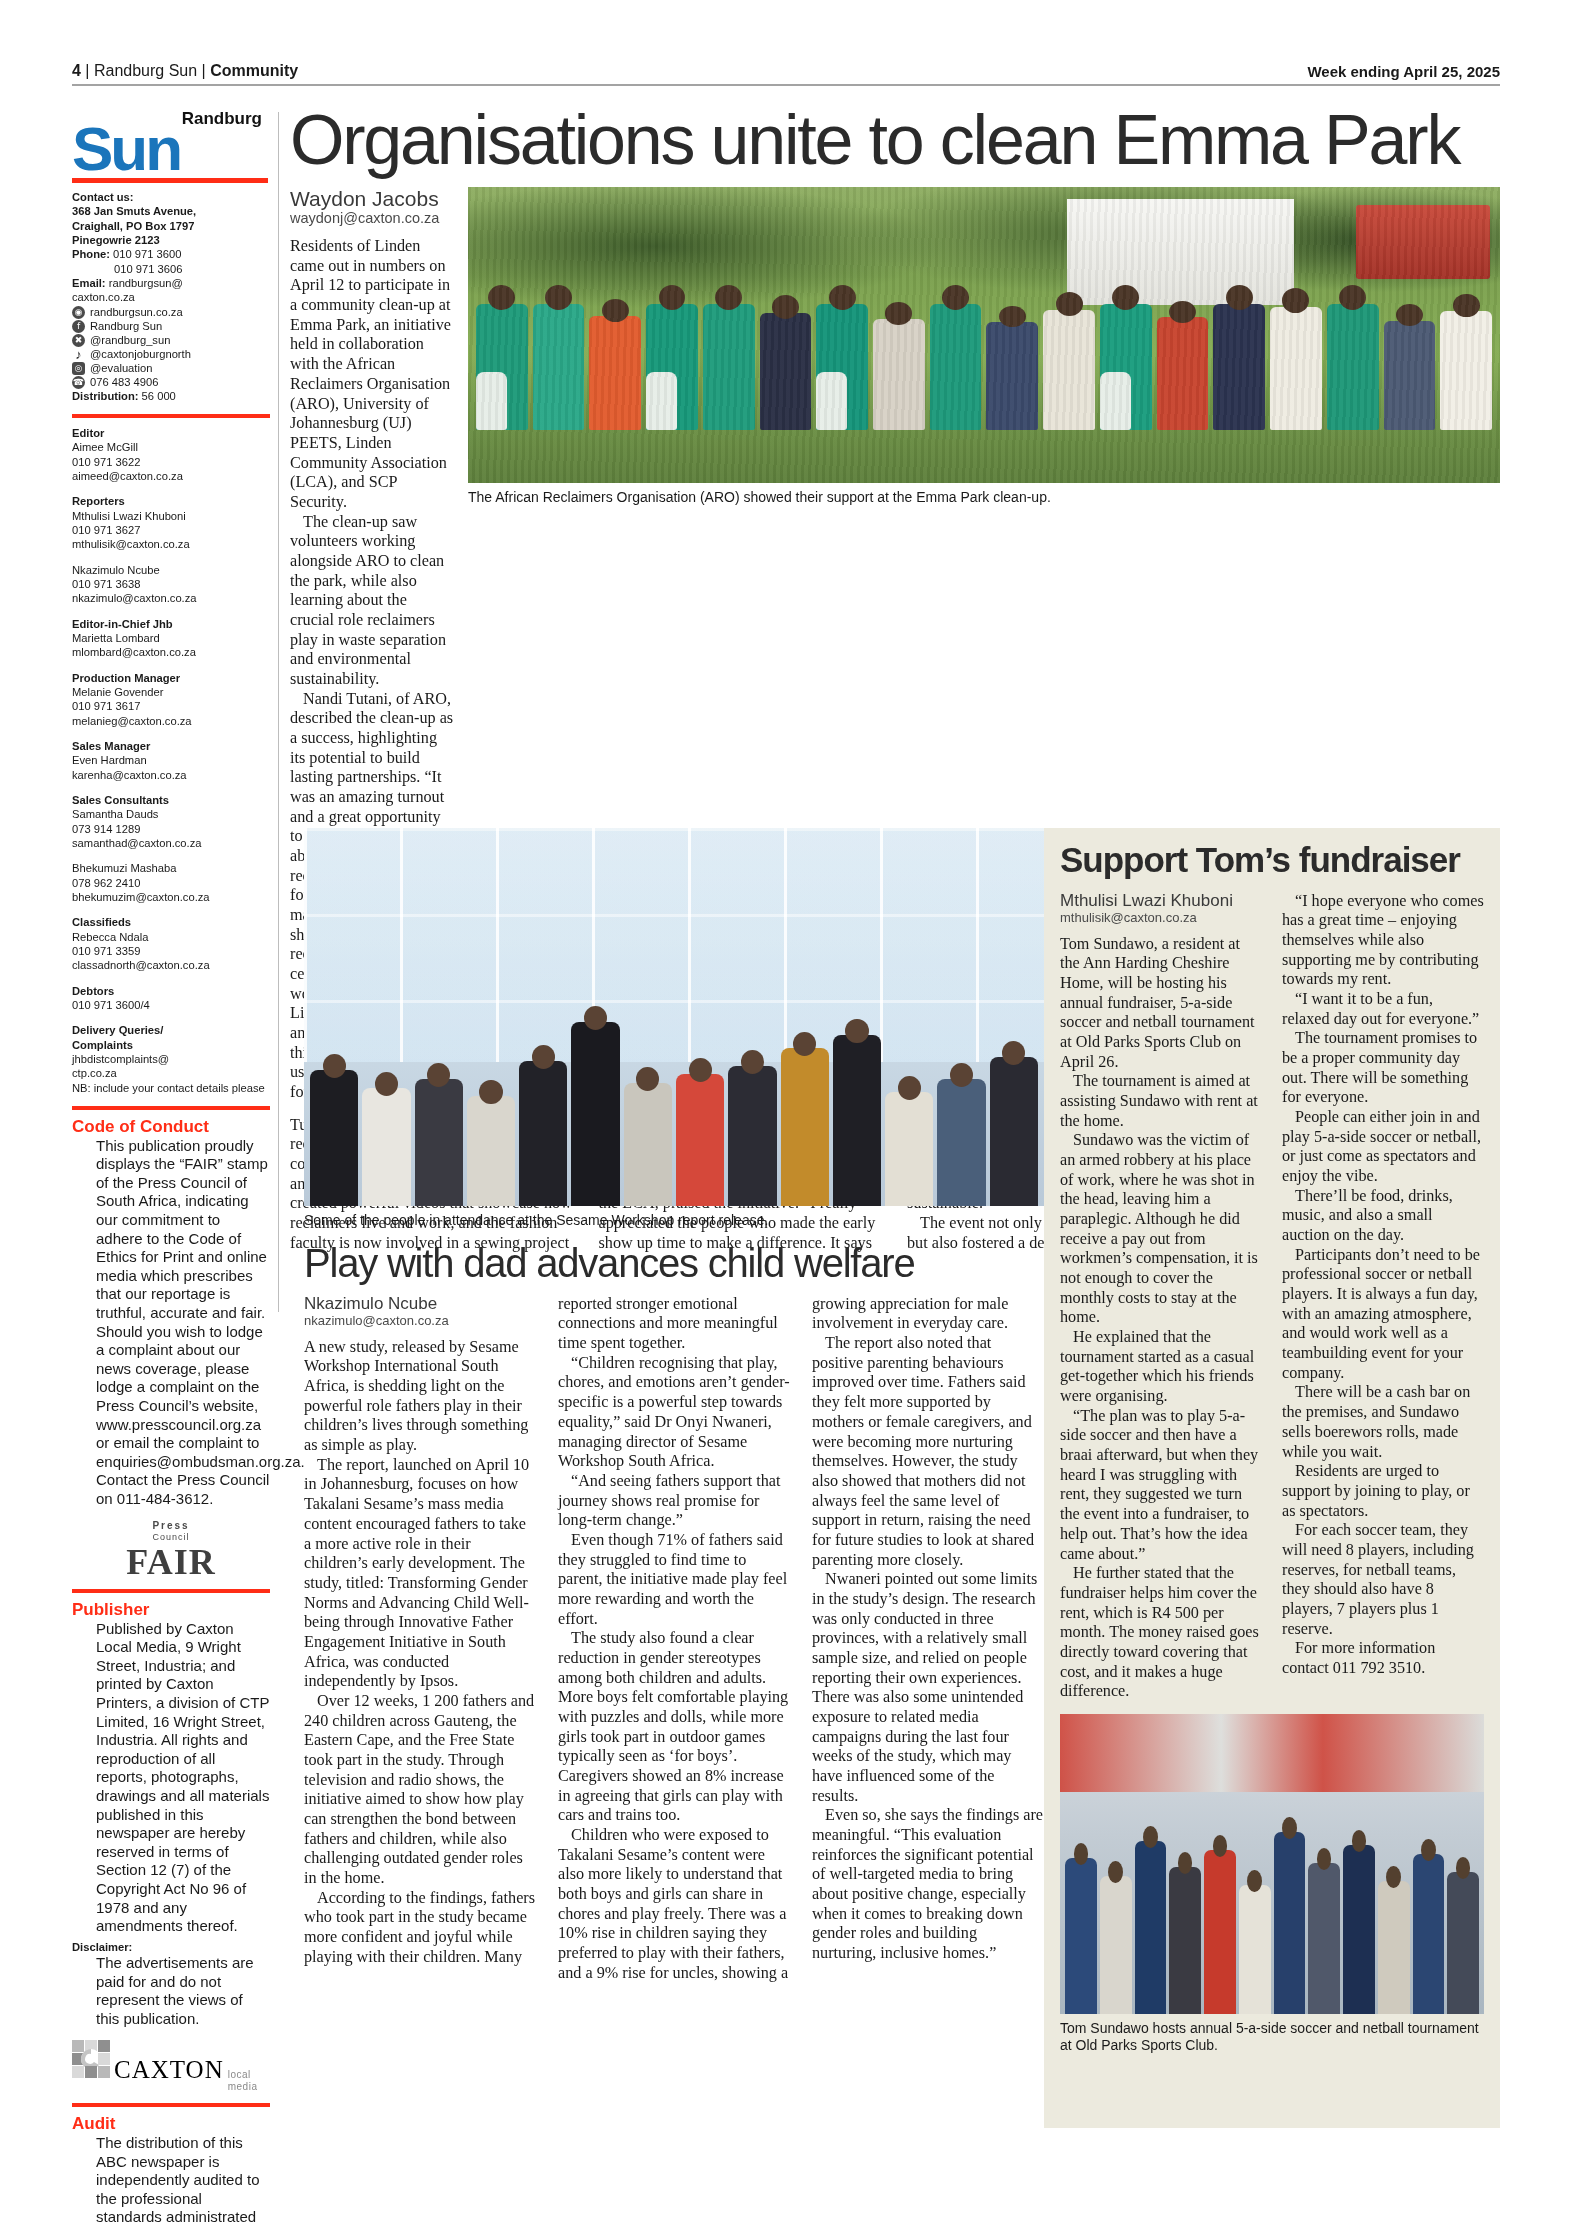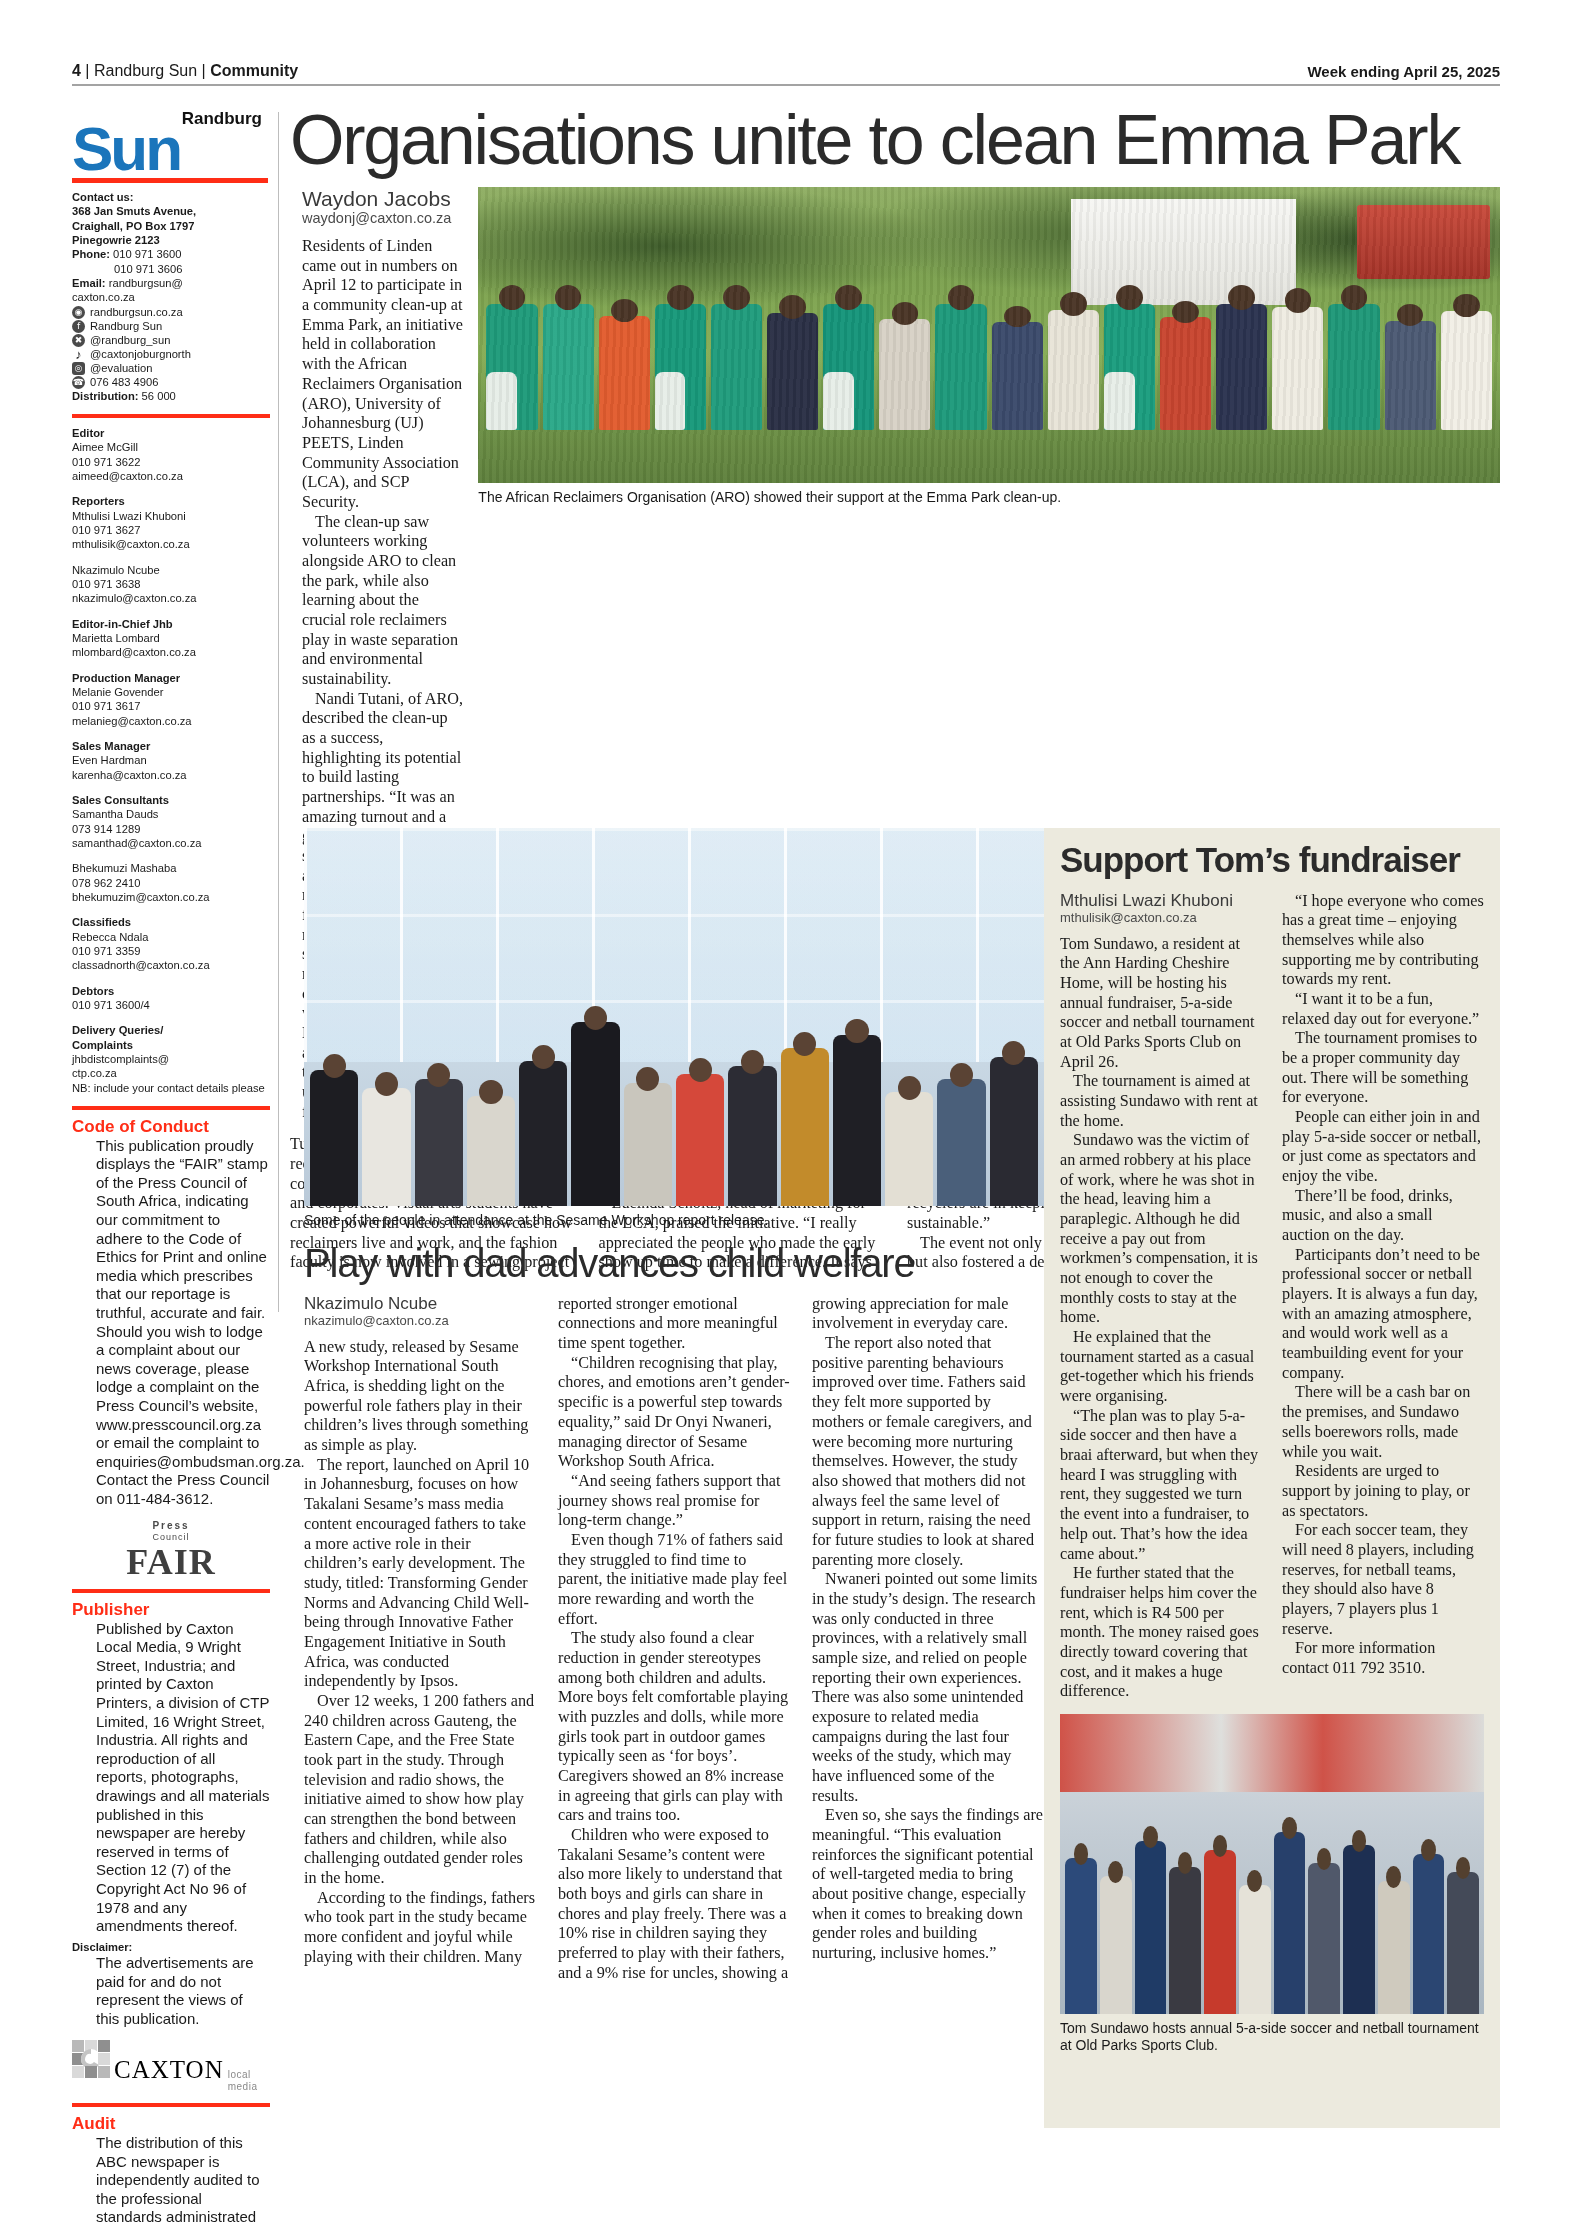--- a/index.html
+++ b/index.html
@@ -117,21 +117,21 @@
     font-family:"Liberation Sans", sans-serif;
     font-size:14.5px; color:#4a4a4a; line-height:1.1;
   }
 
   .bodytext { font-family:"Liberation Serif", serif; font-size:16.2px; line-height:1.215; text-align:left; color:#1a1a1a; }
   .bodytext p { margin:0; text-indent:13px; }
   .bodytext p.first { text-indent:0; }
 
   
   .top-row { display:flex; gap:14px; margin-top:12px; }
-  .top-col1 { width:164px;margin-left:12px; }
+  .top-col1 { width:164px; }
   .photo-block { width:1032px; }
   .photo {
     width:100%; height:296px; position:relative; overflow:hidden;
     background:#6f8f4a;
   }
   .caption {
     font-family:"Liberation Sans", sans-serif;
     font-size:14px; color:#1a1a1a; padding-top:6px; line-height:1.2;
   }
 

